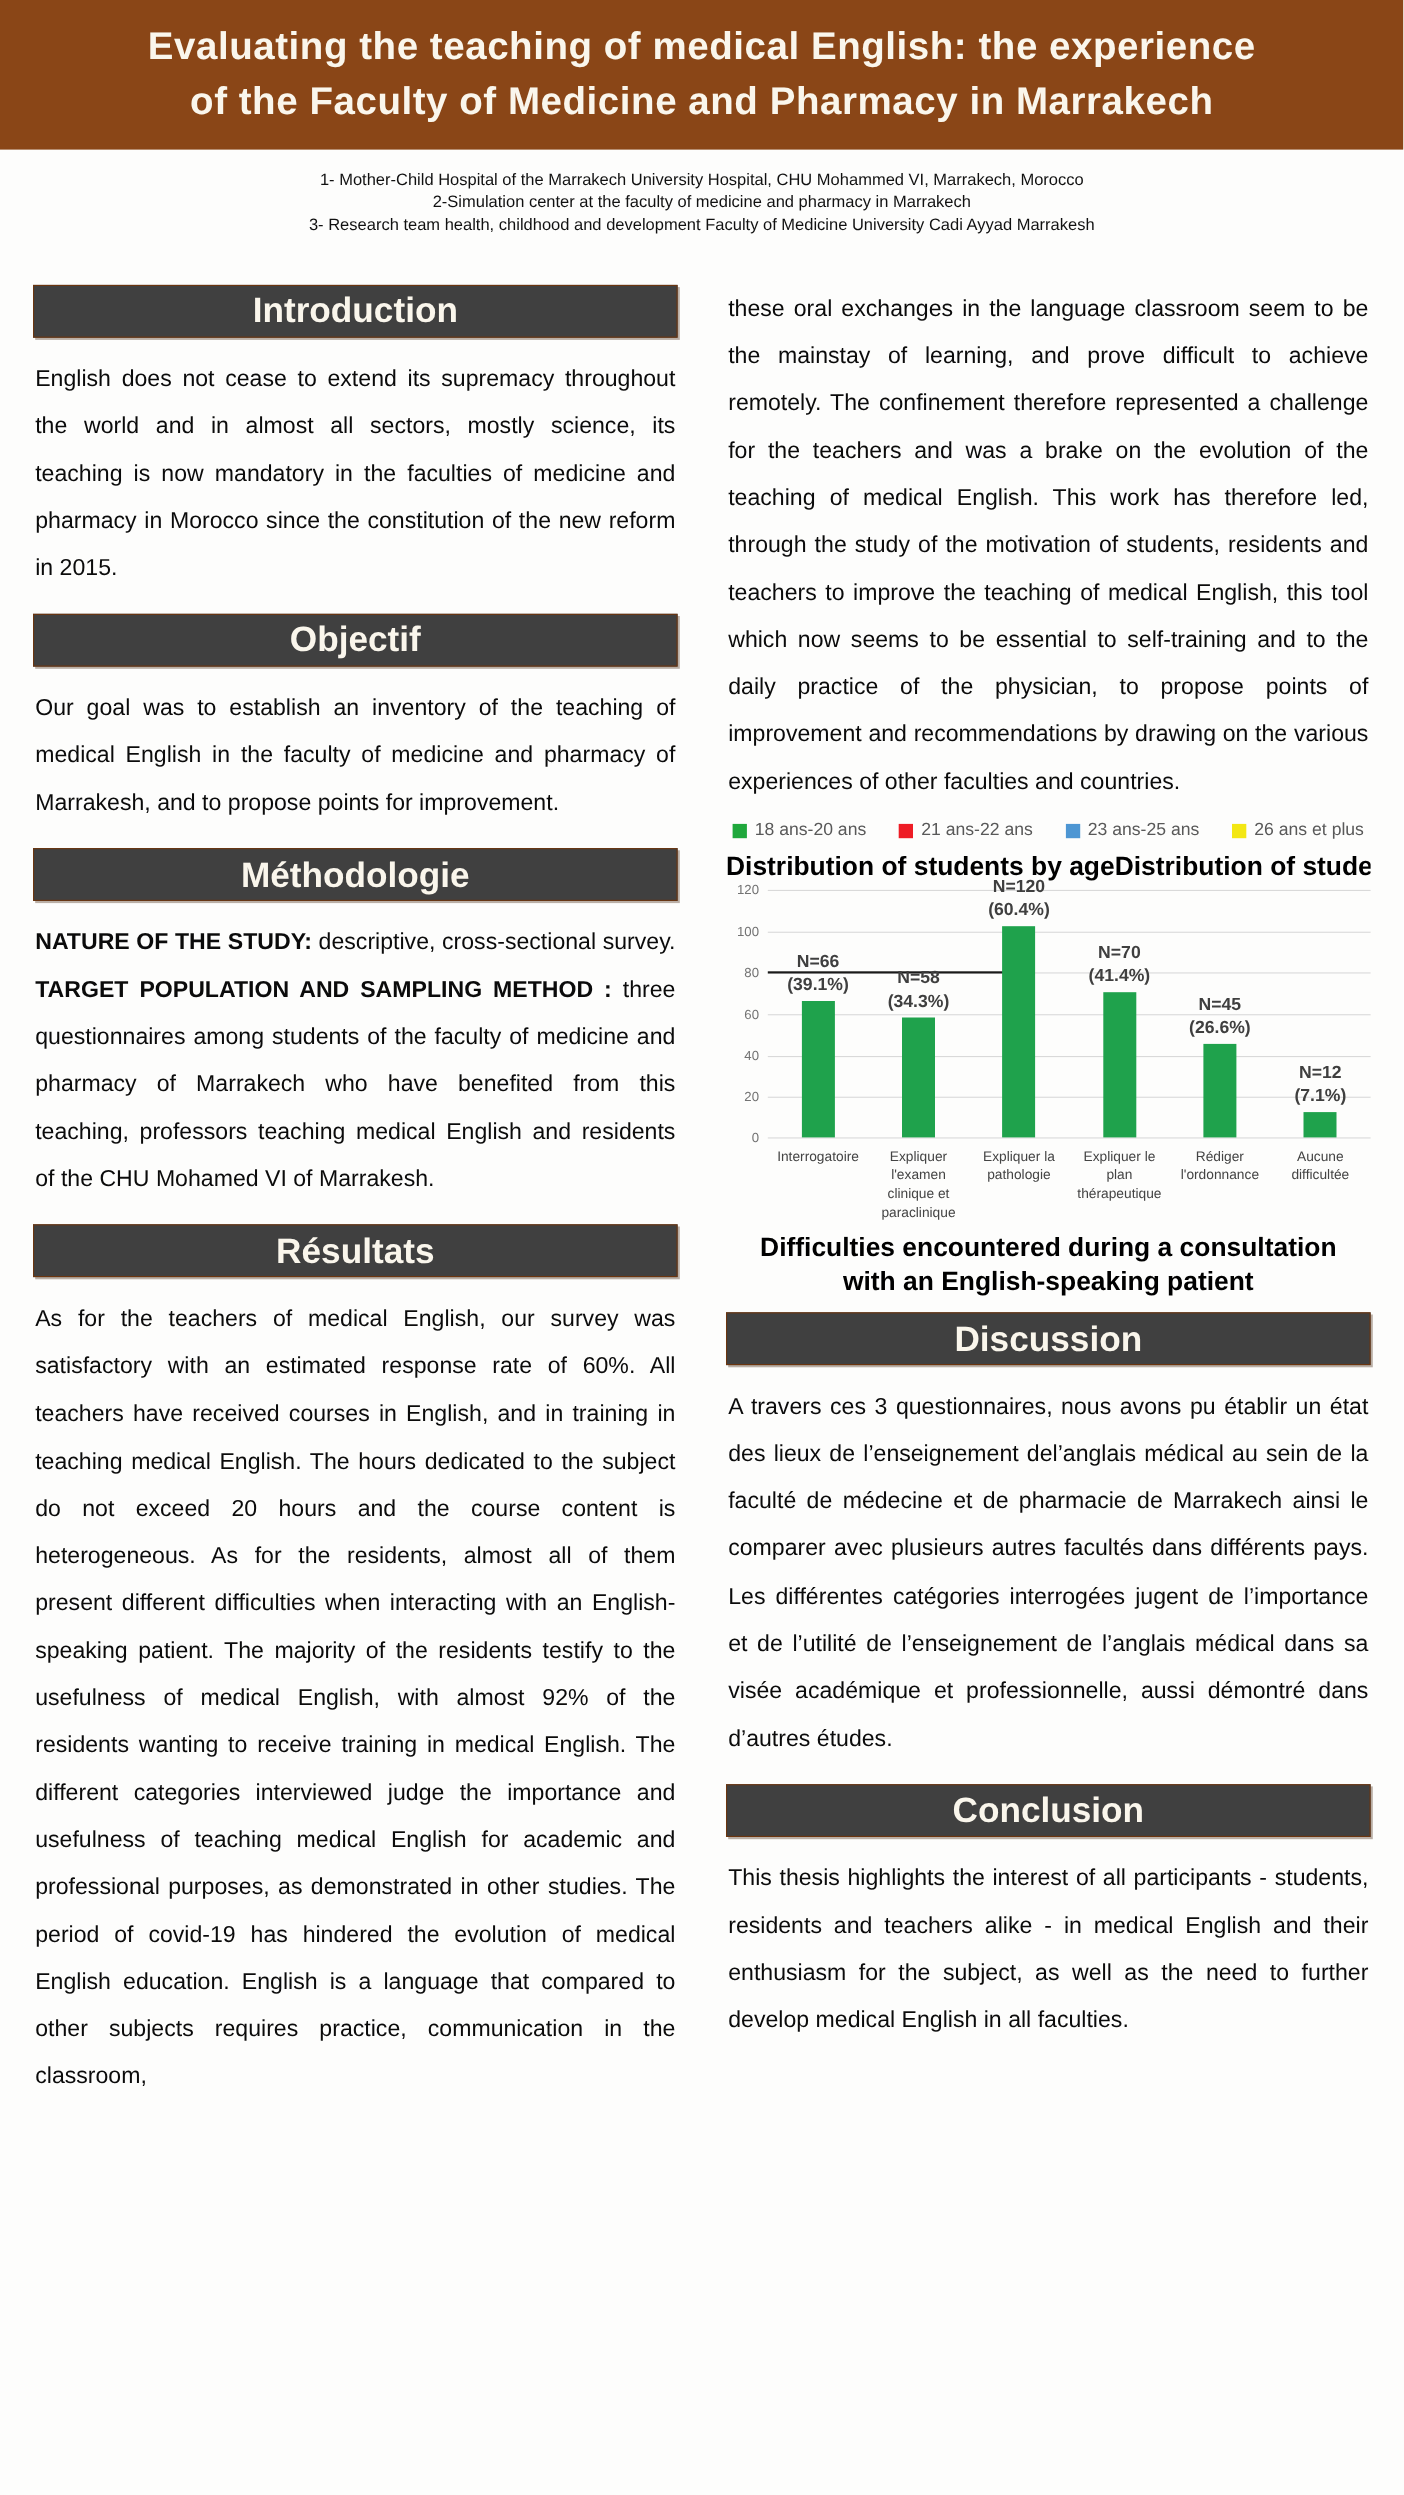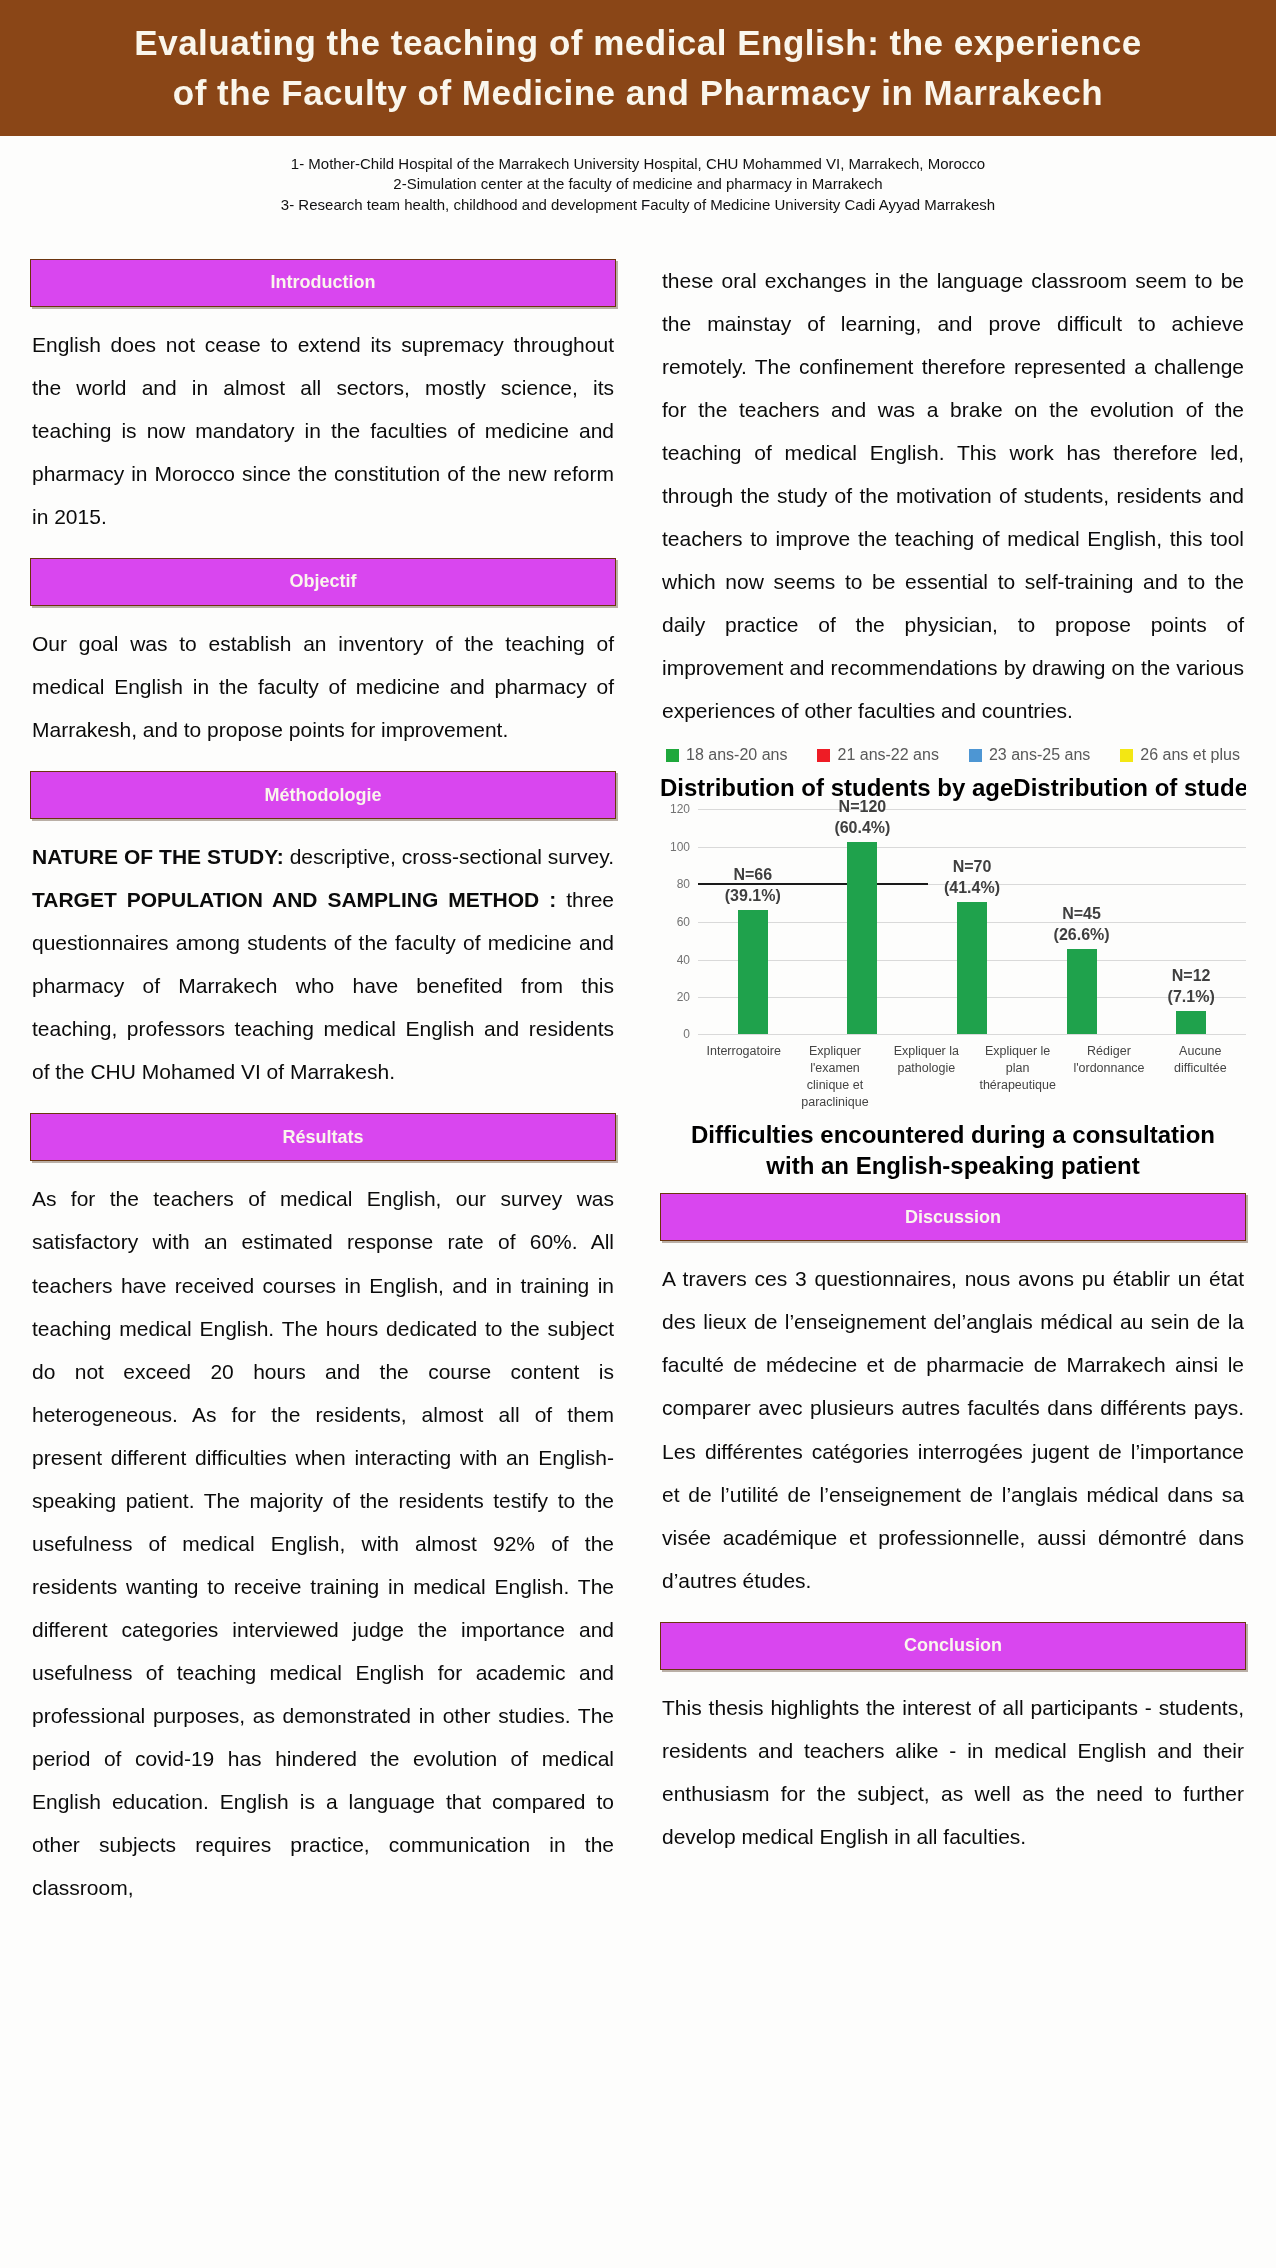--- a/index.html
+++ b/index.html
@@ -37,25 +37,25 @@
   .columns{
     display:flex;
     padding:0 30px;
     gap:44px;
     box-sizing:border-box;
   }
   .col{flex:1 1 0;min-width:0;}
   
   .sec-header{
     height:48px;
-    background:#d946ef;
+    background:#404040;
     border:1px solid #6B350F;
     box-shadow:2px 2px 0 rgba(60,30,5,.35);
     display:flex;align-items:center;justify-content:center;
-    color:#FAF6EC;font-size:18px;font-weight:bold;
+    color:#FAF6EC;font-size:32px;font-weight:bold;
     margin-top:20px;
     box-sizing:border-box;
   }
   .sec-header.first{margin-top:0;}
   
   .body-text{
     margin:16px 2px 0 2px;
     font-size:21px;
     line-height:2.05;
     text-align:justify;
@@ -225,20 +225,24 @@
             <div class="gridline" style="top:151px;"></div>
             <div class="gridline" style="top:188px;"></div>
             <div class="gridline" style="top:225px;"></div>
             <div class="refline"></div>
             <div class="bars">
               <div class="bar-slot">
                 <div class="bar" style="height: 124px; background: rgb(31, 162, 76);"></div>
                 <div class="bar-value" style="bottom: 129px;"><span>N=66</span><br><span>(39.1%)</span></div>
               </div>
               <div class="bar-slot">
+                <div class="bar" style="height: 109px; background: rgb(31, 162, 76);"></div>
+                <div class="bar-value" style="bottom: 114px;"><span>N=58</span><br><span>(34.3%)</span></div>
+              </div>
+              <div class="bar-slot">
                 <div class="bar" style="height: 192px; background: rgb(31, 162, 76);"></div>
                 <div class="bar-value" style="bottom: 197px;"><span>N=120</span><br><span>(60.4%)</span></div>
               </div>
               <div class="bar-slot">
                 <div class="bar" style="height: 132px; background: rgb(31, 162, 76);"></div>
                 <div class="bar-value" style="bottom: 137px;"><span>N=70</span><br><span>(41.4%)</span></div>
               </div>
               <div class="bar-slot">
                 <div class="bar" style="height: 85px; background: rgb(31, 162, 76);"></div>
                 <div class="bar-value" style="bottom: 90px;"><span>N=45</span><br><span>(26.6%)</span></div>

